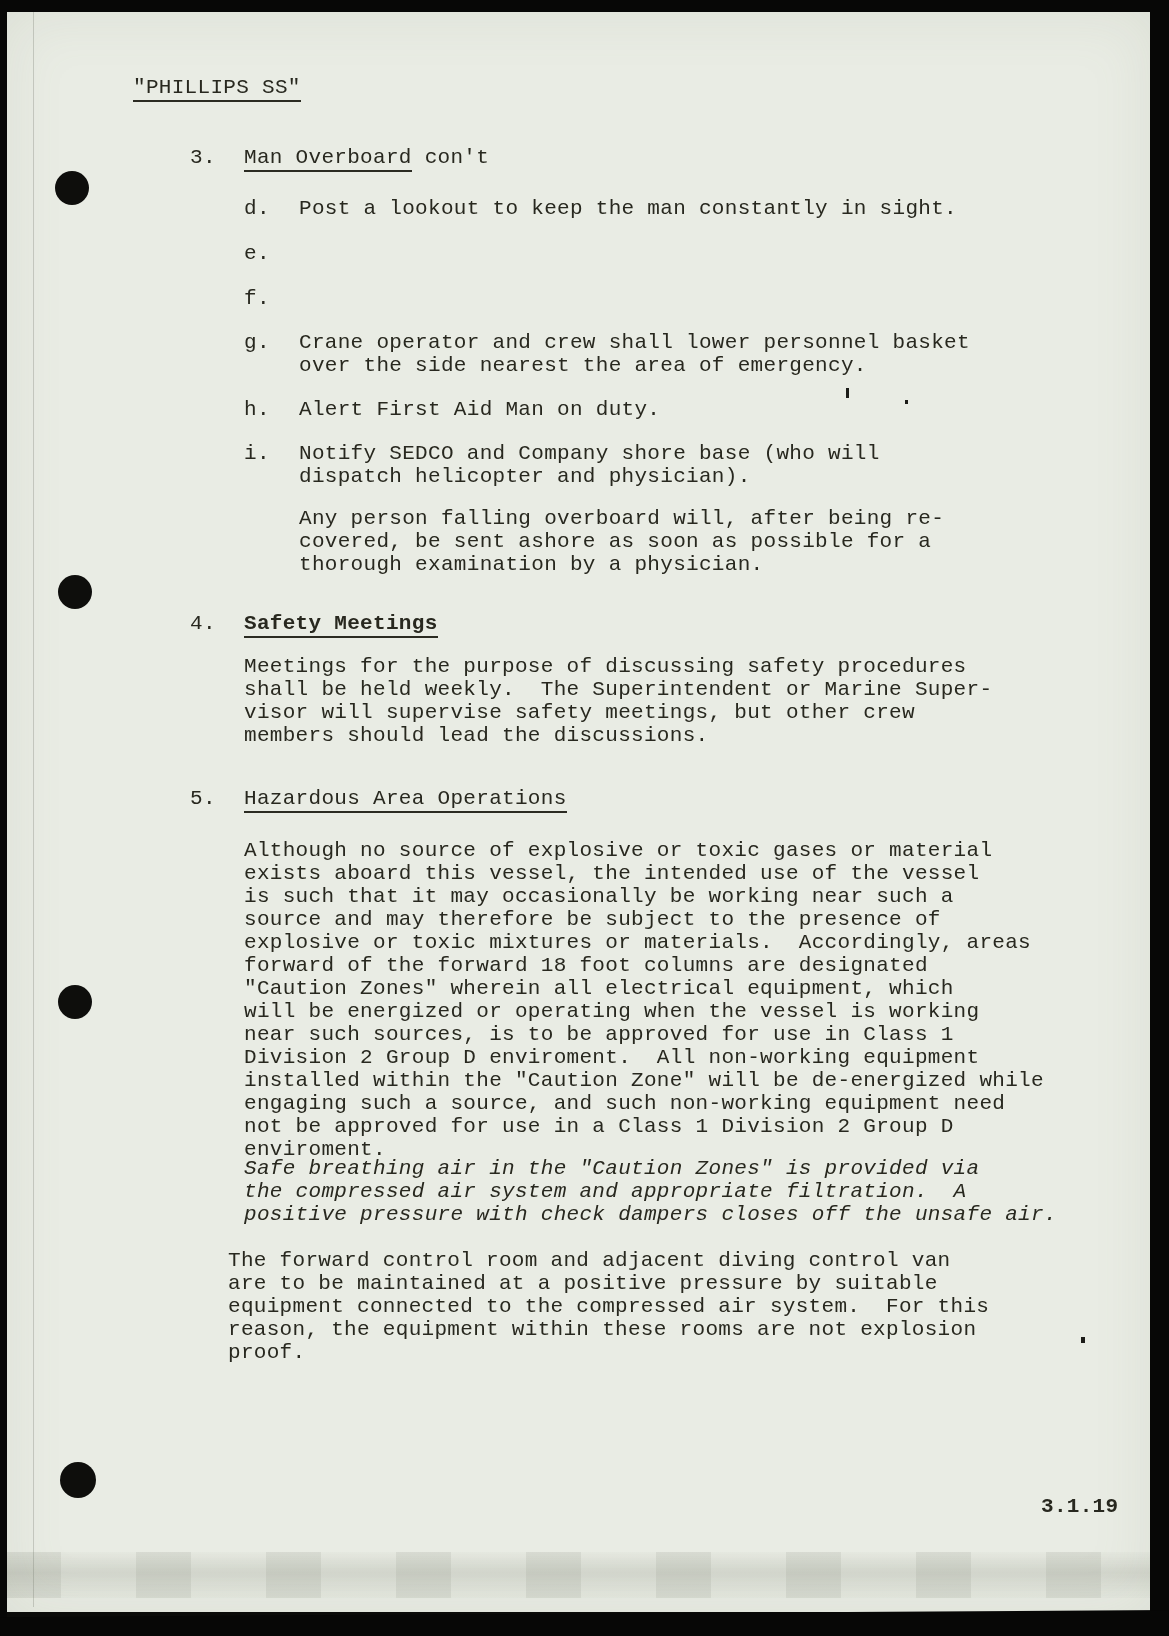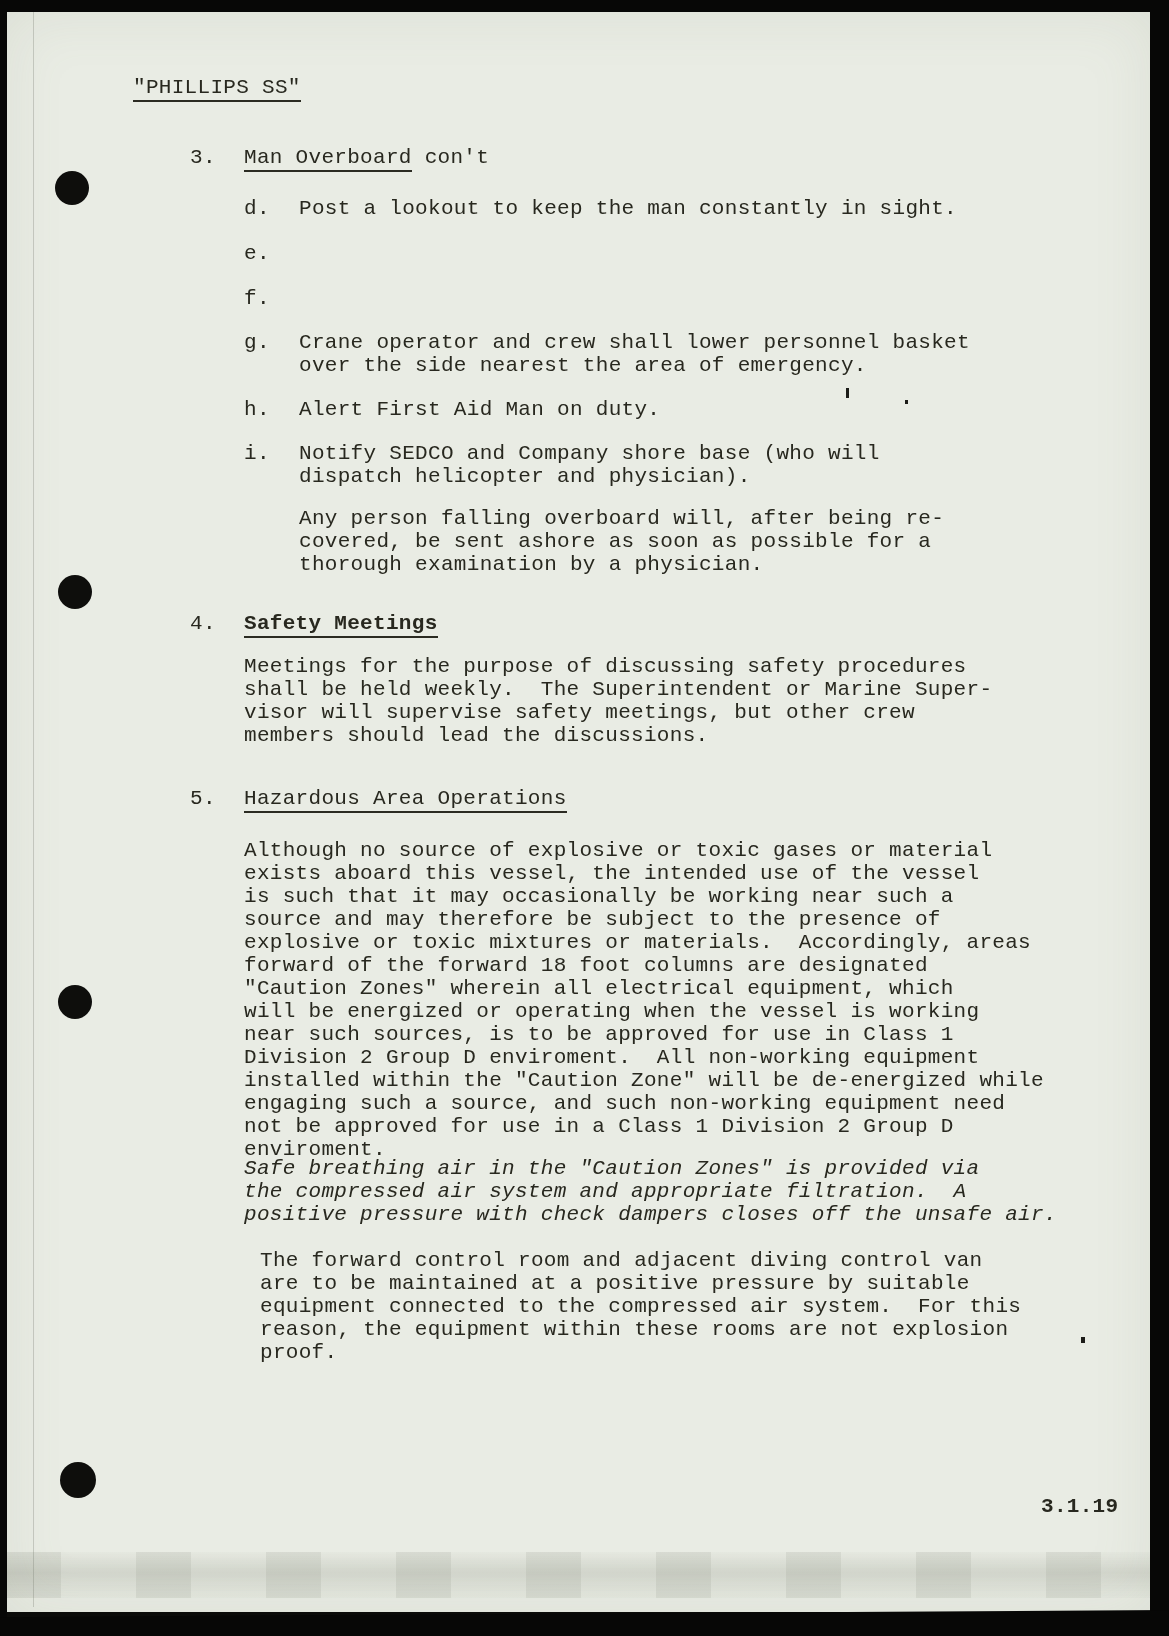--- a/index.html
+++ b/index.html
@@ -102,21 +102,21 @@
 will be energized or operating when the vessel is working
 near such sources, is to be approved for use in Class 1
 Division 2 Group D enviroment.  All non-working equipment
 installed within the "Caution Zone" will be de-energized while
 engaging such a source, and such non-working equipment need
 not be approved for use in a Class 1 Division 2 Group D
 enviroment.</div>
   <div class="txt abs" style="left:244px;top:1157px;width:880px;font-style:italic;">Safe breathing air in the "Caution Zones" is provided via
 the compressed air system and appropriate filtration.  A
 positive pressure with check dampers closes off the unsafe air.</div>
-  <div class="txt abs" style="left:260px;top:1249px;width:880px;">The forward control room and adjacent diving control van
+  <div class="txt abs" style="left:228px;top:1249px;width:880px;">The forward control room and adjacent diving control van
 are to be maintained at a positive pressure by suitable
 equipment connected to the compressed air system.  For this
 reason, the equipment within these rooms are not explosion
 proof.</div>
 </div>
 
 <div class="txt abs" style="left:1041px;top:1495px;font-weight:bold;">3.1.19</div>
 
 <div class="hole" style="left:55px;top:171px;"></div>
 <div class="hole" style="left:58px;top:575px;"></div>

